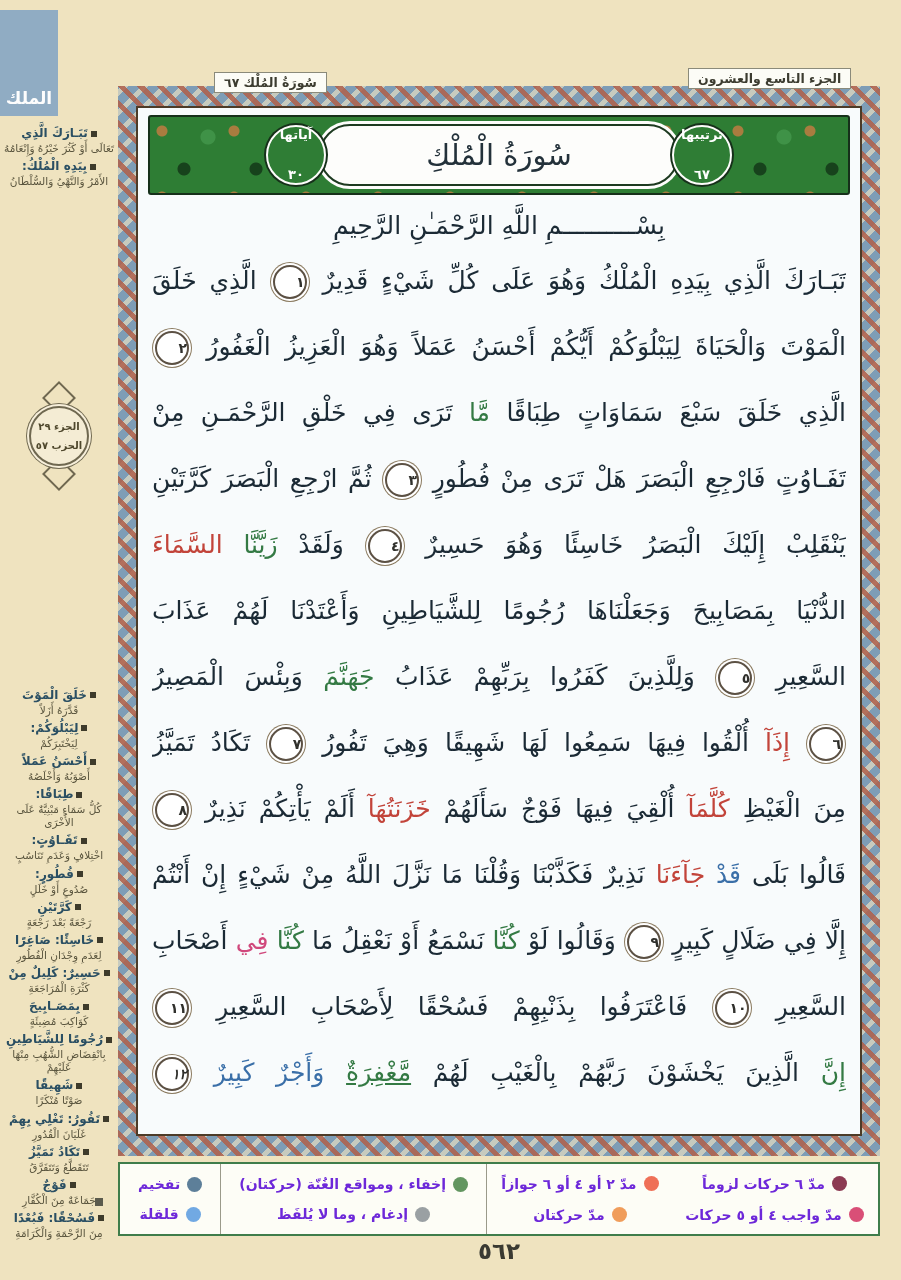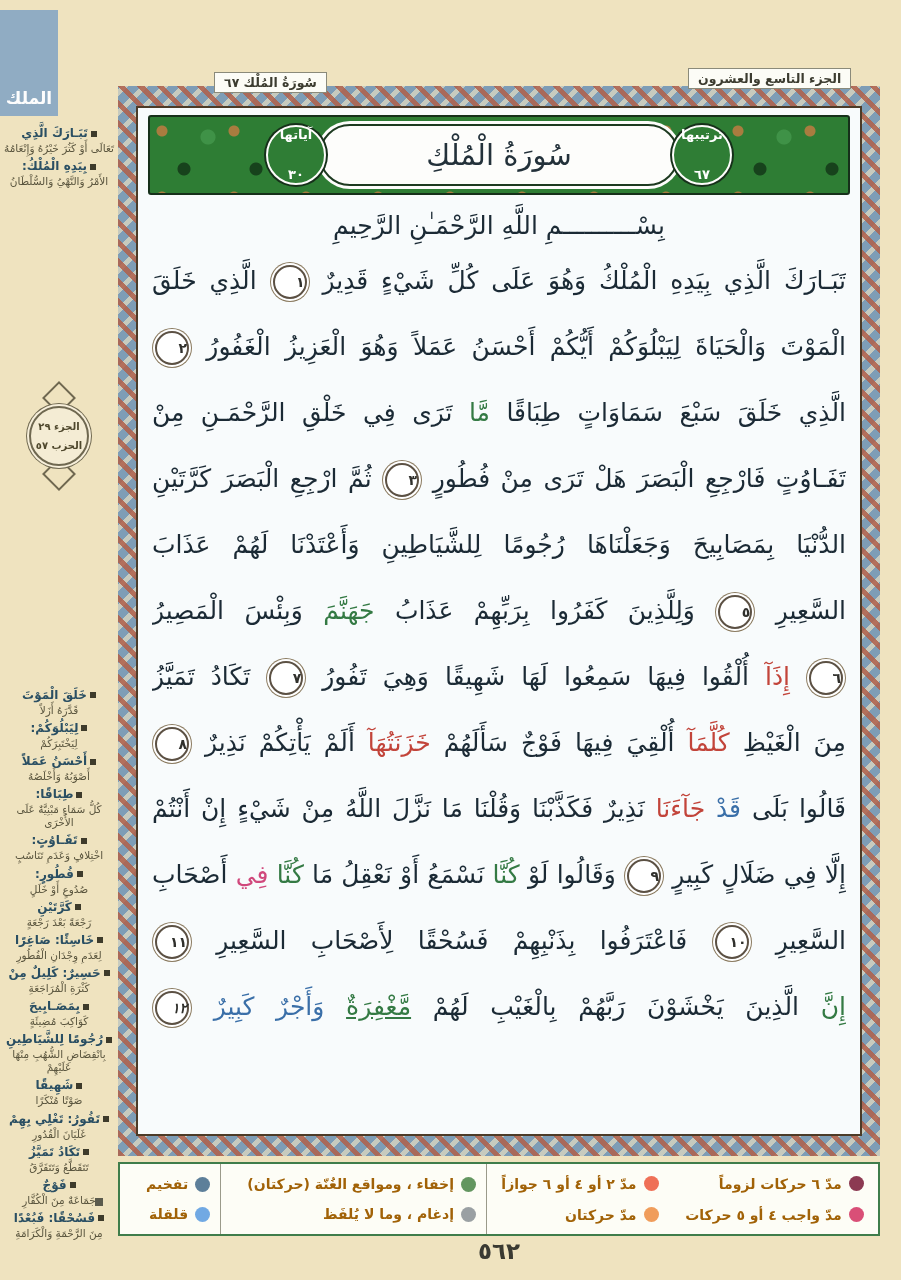--- a/index.html
+++ b/index.html
@@ -116,21 +116,21 @@
     box-sizing:border-box;background:#fdfdf6;border:2px solid #3f7d4b;
     direction:rtl;display:flex;
   }
   .leg-col{
     box-sizing:border-box;padding:5px 10px;
     display:flex;flex-direction:column;justify-content:space-around;
     border-left:1.5px solid #9a9a8a;
   }
   .leg-col:last-child{border-left:none;}
   .leg-grid{display:grid;grid-template-columns:auto auto;column-gap:18px;row-gap:2px;align-content:space-around;}
-  .leg-item{display:flex;align-items:center;gap:7px;font-size:14px;font-weight:bold;color:#a16207;white-space:nowrap;}
+  .leg-item{display:flex;align-items:center;gap:7px;font-size:14px;font-weight:bold;color:#6d28d9;white-space:nowrap;justify-content:center;}
   .dot{width:15px;height:15px;border-radius:50%;flex:0 0 auto;}
   .mini-bullet{position:absolute;left:95px;top:1198px;width:8px;height:8px;background:#5b5b4d;}
   .page-num{
     position:absolute;left:118px;top:1238px;width:762px;text-align:center;
     font-size:23px;font-weight:bold;color:#3a3a32;
   }
 </style>
 </head>
 <body>
 
@@ -195,20 +195,21 @@
 
     <div class="basmala">
       <span>بِسْــــــــــمِ اللَّهِ الرَّحْمَـٰنِ الرَّحِيمِ</span>
     </div>
 
     <div class="quran" id="quran-lines">
         <div class="qline"><span style="color: rgb(27, 42, 53);">تَبَـارَكَ الَّذِي بِيَدِهِ الْمُلْكُ وَهُوَ عَلَى كُلِّ شَيْءٍ قَدِيرٌ</span> <span class="aya" style="color: rgb(48, 48, 44);">١</span> <span style="color: rgb(27, 42, 53);">الَّذِي خَلَقَ</span></div>
         <div class="qline"><span style="color: rgb(27, 42, 53);">الْمَوْتَ وَالْحَيَاةَ لِيَبْلُوَكُمْ أَيُّكُمْ أَحْسَنُ عَمَلاً وَهُوَ الْعَزِيزُ الْغَفُورُ</span> <span class="aya" style="color: rgb(48, 48, 44);">٢</span></div>
         <div class="qline"><span style="color: rgb(27, 42, 53);">الَّذِي خَلَقَ سَبْعَ سَمَاوَاتٍ طِبَاقًا</span> <span style="color: rgb(52, 122, 68);">مَّا</span> <span style="color: rgb(27, 42, 53);">تَرَى فِي خَلْقِ الرَّحْمَـنِ مِنْ</span></div>
         <div class="qline"><span style="color: rgb(27, 42, 53);">تَفَـاوُتٍ فَارْجِعِ الْبَصَرَ هَلْ تَرَى مِنْ فُطُورٍ</span> <span class="aya" style="color: rgb(48, 48, 44);">٣</span> <span style="color: rgb(27, 42, 53);">ثُمَّ ارْجِعِ الْبَصَرَ كَرَّتَيْنِ</span></div>
+        <div class="qline"><span style="color: rgb(27, 42, 53);">يَنْقَلِبْ إِلَيْكَ الْبَصَرُ خَاسِئًا وَهُوَ حَسِيرٌ</span> <span class="aya" style="color: rgb(48, 48, 44);">٤</span> <span style="color: rgb(27, 42, 53);">وَلَقَدْ</span> <span style="color: rgb(52, 122, 68);">زَيَّنَّا</span> <span style="color: rgb(194, 68, 58);">السَّمَاءَ</span></div>
         <div class="qline"><span style="color: rgb(27, 42, 53);">الدُّنْيَا بِمَصَابِيحَ وَجَعَلْنَاهَا رُجُومًا لِلشَّيَاطِينِ وَأَعْتَدْنَا لَهُمْ عَذَابَ</span></div>
         <div class="qline"><span style="color: rgb(27, 42, 53);">السَّعِيرِ</span> <span class="aya" style="color: rgb(48, 48, 44);">٥</span> <span style="color: rgb(27, 42, 53);">وَلِلَّذِينَ كَفَرُوا بِرَبِّهِمْ عَذَابُ</span> <span style="color: rgb(52, 122, 68);">جَهَنَّمَ</span> <span style="color: rgb(27, 42, 53);">وَبِئْسَ الْمَصِيرُ</span></div>
         <div class="qline"><span class="aya" style="color: rgb(48, 48, 44);">٦</span> <span style="color: rgb(194, 68, 58);">إِذَآ</span> <span style="color: rgb(27, 42, 53);">أُلْقُوا فِيهَا سَمِعُوا لَهَا شَهِيقًا وَهِيَ تَفُورُ</span> <span class="aya" style="color: rgb(48, 48, 44);">٧</span> <span style="color: rgb(27, 42, 53);">تَكَادُ تَمَيَّزُ</span></div>
         <div class="qline"><span style="color: rgb(27, 42, 53);">مِنَ الْغَيْظِ</span> <span style="color: rgb(194, 68, 58);">كُلَّمَآ</span> <span style="color: rgb(27, 42, 53);">أُلْقِيَ فِيهَا فَوْجٌ سَأَلَهُمْ</span> <span style="color: rgb(194, 68, 58);">خَزَنَتُهَآ</span> <span style="color: rgb(27, 42, 53);">أَلَمْ يَأْتِكُمْ نَذِيرٌ</span> <span class="aya" style="color: rgb(48, 48, 44);">٨</span></div>
         <div class="qline"><span style="color: rgb(27, 42, 53);">قَالُوا بَلَى</span> <span style="color: rgb(58, 111, 168);">قَدْ</span> <span style="color: rgb(194, 68, 58);">جَآءَنَا</span> <span style="color: rgb(27, 42, 53);">نَذِيرٌ فَكَذَّبْنَا وَقُلْنَا مَا نَزَّلَ اللَّهُ مِنْ شَيْءٍ إِنْ أَنْتُمْ</span></div>
         <div class="qline"><span style="color: rgb(27, 42, 53);">إِلَّا فِي ضَلَالٍ كَبِيرٍ</span> <span class="aya" style="color: rgb(48, 48, 44);">٩</span> <span style="color: rgb(27, 42, 53);">وَقَالُوا لَوْ</span> <span style="color: rgb(52, 122, 68);">كُنَّا</span> <span style="color: rgb(27, 42, 53);">نَسْمَعُ أَوْ نَعْقِلُ مَا</span> <span style="color: rgb(52, 122, 68);">كُنَّا</span> <span style="color: rgb(208, 72, 124);">فِي</span> <span style="color: rgb(27, 42, 53);">أَصْحَابِ</span></div>
         <div class="qline"><span style="color: rgb(27, 42, 53);">السَّعِيرِ</span> <span class="aya" style="color: rgb(48, 48, 44);">١٠</span> <span style="color: rgb(27, 42, 53);">فَاعْتَرَفُوا بِذَنْبِهِمْ فَسُحْقًا لِأَصْحَابِ السَّعِيرِ</span> <span class="aya" style="color: rgb(48, 48, 44);">١١</span></div>
         <div class="qline"><span style="color: rgb(52, 122, 68);">إِنَّ</span> <span style="color: rgb(27, 42, 53); margin-top: 32px;">الَّذِينَ يَخْشَوْنَ رَبَّهُمْ بِالْغَيْبِ لَهُمْ</span> <span style="color: rgb(52, 122, 68); text-decoration: underline;">مَّغْفِرَةٌ</span> <span style="color: rgb(58, 111, 168);">وَأَجْرٌ كَبِيرٌ</span> <span class="aya" style="color: rgb(48, 48, 44); font-style: italic;">١٢</span></div>
       </div>
 

